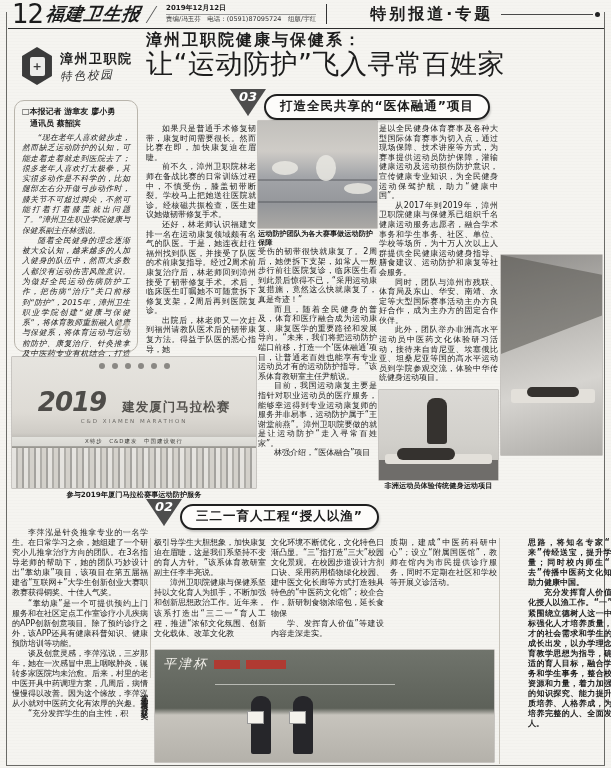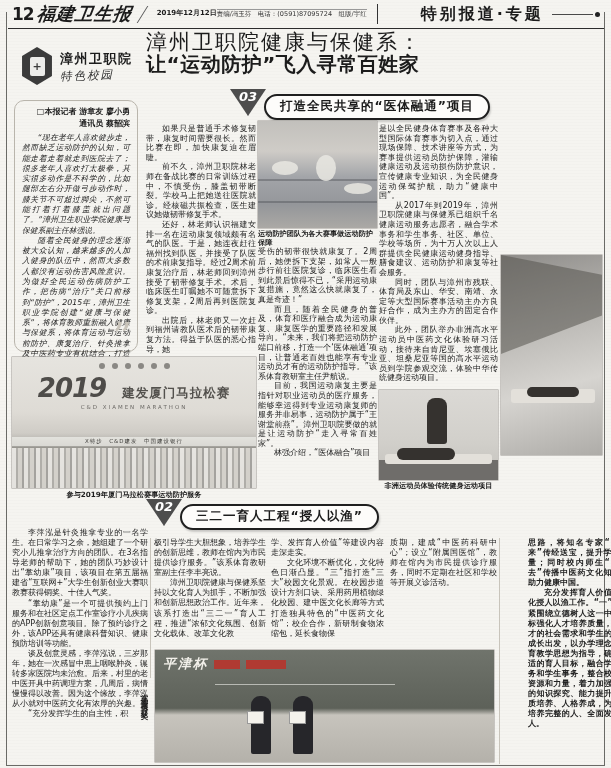--- a/index.html
+++ b/index.html
@@ -3,47 +3,47 @@
 <meta charset="utf-8">
 <style>
   html,body{margin:0;padding:0;background:#888;}
   .page{position:relative;width:611px;height:768px;background:#f5f4f0;overflow:hidden;
         font-family:"DejaVu Sans",sans-serif;color:#1c1c1c;
         background-image:repeating-linear-gradient(0deg,rgba(0,0,0,.012) 0 1px,transparent 1px 3px);}
   .abs{position:absolute;}
   .frame{left:6px;top:12px;width:597px;height:753px;border-left:1px solid #6a6a66;border-right:1px solid #6a6a66;border-bottom:1px solid #6a6a66;}
   
   .hdr{left:8px;top:0;width:596px;height:28px;display:flex;align-items:center;border-bottom:1.5px solid #2b2b2b;}
-  .pgnum{font-size:17px;font-weight:700;line-height:1;letter-spacing:-1px;padding:0 3px 0 4px;}
+  .pgnum{font-size:26px;font-weight:400;line-height:1;letter-spacing:-1px;padding:0 3px 0 4px;}
   .masthead{font-family:"DejaVu Serif",serif;font-style:italic;font-weight:700;font-size:18px;transform:skewX(-8deg);letter-spacing:1px;white-space:nowrap;}
   .slash{width:10px;height:17px;border-left:1px solid #555;transform:skewX(-32deg);margin:0 4px 0 10px;}
-  .dateblock{display:flex;flex-direction:row;line-height:1.35;}
+  .dateblock{display:flex;flex-direction:column;line-height:1.35;}
   .dateblock .d1{font-size:7px;font-weight:700;}
   .dateblock .d2{font-size:6.5px;color:#333;border-top:.5px solid #999;}
   .vdiv{width:1px;height:20px;background:#333;margin:0 8px 0 10px;}
   .secname{font-size:16px;letter-spacing:3px;font-weight:700;white-space:nowrap;margin-left:35px;}
   .hline{flex:1;height:1px;background:#4a4a4a;margin-left:8px;}
   .hdot{width:5px;height:5px;border-radius:50%;background:#222;margin:0 4px 0 2px;}
   
   .logo{left:20px;top:36px;width:120px;height:60px;display:flex;align-items:center;gap:6px;}
   .hex{width:34px;height:38px;background:#3b3b3b;clip-path:polygon(50% 0,94% 24%,94% 76%,50% 100%,6% 76%,6% 24%);display:flex;align-items:center;justify-content:center;flex:none;}
   .clipb{width:15px;height:19px;background:#ececea;border-radius:2px;display:flex;align-items:center;justify-content:center;font-weight:800;font-size:11px;color:#3b3b3b;}
   .logotxt{display:flex;flex-direction:column;}
   .logoname{font-size:13px;font-weight:800;letter-spacing:1.5px;}
   .logotag{font-family:"DejaVu Serif",serif;font-style:italic;font-size:11.5px;color:#2e2e2e;transform:rotate(-2deg);letter-spacing:2px;}
   
   .intro{left:14px;top:100px;width:124px;height:252px;border:1.5px solid #b9b5ac;border-radius:10px;padding:5px 7px;box-sizing:border-box;}
-  .byline{font-size:8px;font-weight:700;line-height:1.5;text-align:right;}
+  .byline{font-size:8px;font-weight:700;line-height:1.5;}
   .intro .tcol{margin-top:3px;}
   .intro .tcol p{font-style:italic;font-size:7.8px;line-height:1.32;}
   .bigquote{position:absolute;right:5px;bottom:0px;font-family:"DejaVu Serif",serif;font-size:38px;line-height:.8;color:#c9c4ba;}
   
   .headline{left:146px;top:31px;width:458px;}
-  .hl1{font-family:"DejaVu Serif",serif;font-size:21px;font-weight:400;letter-spacing:2px;line-height:1.1;}
-  .hl2{font-size:20px;font-weight:700;letter-spacing:0.5px;line-height:1.08;}
+  .hl1{font-family:"DejaVu Serif",serif;font-size:16px;font-weight:700;letter-spacing:2px;line-height:1.1;}
+  .hl2{font-size:27px;font-weight:400;letter-spacing:0.5px;line-height:1.08;}
   
   .badge{width:36px;height:27px;background:#4d4d4d;clip-path:polygon(0 0,100% 0,50% 100%);color:#fff;font-weight:800;font-style:italic;font-size:13px;display:flex;justify-content:center;box-shadow:2px 2px 2px rgba(0,0,0,.2);}
   .secbar{height:17px;border:2px solid #1f1f1f;border-radius:13px;background:#fdfcfa;font-size:12.5px;font-weight:700;letter-spacing:1px;padding:2px 14px 3px;box-shadow:1px 2px 2px rgba(0,0,0,.18);white-space:nowrap;}
   
   .tcol p{margin:0;text-indent:2em;text-align:justify;font-size:8px;line-height:1.2;color:#222;}
   .cont p:first-child{text-indent:0;}
   .sec2col p{line-height:1.26;}
   
   .photo{overflow:hidden;box-shadow:0 0 0 .5px #9a9792;}
   .cap{font-size:7.2px;font-weight:700;line-height:1.2;color:#1d1d1d;}
@@ -55,30 +55,30 @@
   .ph2{background:linear-gradient(180deg,#dbd9d5 0%,#d2d0cb 55%,#c4c2bd 100%);}
   .figure{position:absolute;background:#35322f;border-radius:8px 8px 3px 3px;}
   .table{position:absolute;background:#6f6d6a;}
   .sheet{position:absolute;background:#e3e0da;border-radius:3px;}
   .phR{background:linear-gradient(165deg,#8f8d8a 0%,#bdbbb7 38%,#d6d4d0 65%,#aeaca8 100%);}
   .wedge{position:absolute;left:0;top:0;width:100%;height:55%;background:#55534f;clip-path:polygon(0 0,100% 18%,100% 55%,0 90%);opacity:.55;}
   
   .phM{background:linear-gradient(180deg,#e6e4df 0%,#dedbd5 42%,#cfccc6 58%,#8e8d89 74%,#7d7c78 100%);text-align:center;}
   .mlogos{display:flex;justify-content:center;gap:7px;margin-top:6px;}
   .mlogos i{width:6px;height:6px;border-radius:50%;background:#8a8884;}
-  .mrow{display:flex;align-items:baseline;justify-content:center;gap:16px;margin-top:4px;}
+  .mrow{display:flex;align-items:baseline;justify-content:center;gap:16px;margin-top:18px;}
   .myear{font-size:26px;font-weight:900;font-style:italic;color:#4e4c49;letter-spacing:-1px;}
   .mtitle{font-size:12.5px;font-weight:800;color:#53514d;letter-spacing:1px;}
   .msub{font-size:5.5px;letter-spacing:2px;color:#6b6965;margin-top:1px;}
   .msponsor{position:absolute;left:0;right:0;bottom:42px;font-size:5.5px;color:#3c3b38;background:rgba(245,244,240,.65);padding:1px 0;letter-spacing:1px;}
   .crowd{position:absolute;left:0;right:0;bottom:0;height:40px;background:repeating-linear-gradient(90deg,#efede9 0 4px,#b5b3ae 4px 6px,#dcd9d3 6px 10px,#a8a6a2 10px 12px);opacity:.9;border-top:1px solid #98968f;}
   
   .phA{background:linear-gradient(180deg,#70746c 0%,#5d6159 52%,#c7c4bd 58%,#b4b1aa 100%);}
   .abanner{position:absolute;left:8px;top:5px;display:flex;align-items:center;gap:6px;}
-  .acall{font-family:"DejaVu Serif",serif;font-style:italic;font-weight:700;font-size:13px;color:#f2f0ea;letter-spacing:2px;}
+  .acall{font-family:"DejaVu Serif",serif;font-style:italic;font-weight:400;font-size:13px;color:#f2f0ea;letter-spacing:2px;}
   .ablock{width:26px;height:9px;background:#b03a32;}
   .ablock2{width:40px;height:9px;background:#b03a32;}
   .aline{position:absolute;left:60px;top:34px;width:180px;height:1px;background:rgba(240,240,235,.6);}
   .afig{position:absolute;bottom:8px;width:20px;height:58px;background:#26262a;border-radius:9px 9px 2px 2px;}
   .acert{position:absolute;width:15px;height:11px;background:#f4f2ec;border:.5px solid #999;}
   .vrule{width:1px;background:#c8c4bb;}
 </style>
 </head>
 <body>
 
@@ -195,26 +195,26 @@
   <div class="abs secbar" style="left:180px;top:504px;">三二一育人工程“授人以渔”</div>
 
   <div class="abs tcol sec2col" style="left:12px;top:528px;width:136px;">
       <p>李萍泓是针灸推拿专业的一名学生。在日常学习之余，她组建了一个研究小儿推拿治疗方向的团队。在3名指导老师的帮助下，她的团队巧妙设计出“掌幼康”项目，该项目在第五届福建省“互联网+”大学生创新创业大赛职教赛获得铜奖、十佳人气奖。</p>
       <p>“掌幼康”是一个可提供预约上门服务和在社区定点工作室诊疗小儿疾病的APP创新创意项目。除了预约诊疗之外，该APP还具有健康科普知识、健康预防培训等功能。</p>
       <p>谈及创意灵感，李萍泓说，三岁那年，她在一次感冒中患上咽喉肿炎，辗转多家医院均未治愈。后来，村里的老中医开具中药调理方案，几周后，病情慢慢得以改善。因为这个缘故，李萍泓从小就对中医药文化有浓厚的兴趣。</p>
       <p>“充分发挥学生的自主性，积</p>
     </div>
   <div class="abs vrule" style="left:150px;top:538px;height:140px;"></div>
   <div class="abs tcol sec2col cont" style="left:154px;top:538px;width:112px;">
-      <p>极引导学生大胆想象，培养学生的创新思维，教师在馆内为市民提供诊疗服务。”该系体育教研室副主任李丰亮说。</p>
+      <p>极引导学生大胆想象，加快康复迫在眉睫，这是我们系坚持不变的育人方针。”该系体育教研室副主任李丰亮说。</p>
       <p>漳州卫职院健康与保健系坚持以文化育人为抓手，不断加强和创新思想政治工作。近年来，该系打造出“三二一”育人工程，推进“浓郁文化氛围、创新文化载体、改革文化教</p>
     </div>
   <div class="abs tcol sec2col cont" style="left:271px;top:538px;width:113px;">
+      <p>文化环境不断优化，文化特色日渐凸显。“三”指打造“三大”校园文化景观。在校园步道设计方剂口诀、采用药用植物绿化校园、建中医文化长廊等方式打造独具特色的“中医药文化馆”；校企合作，新研制食物浓缩包，延长食物保</p>
       <p>学、发挥育人价值”等建设内容走深走实。</p>
-      <p>文化环境不断优化，文化特色日渐凸显。“三”指打造“三大”校园文化景观。在校园步道设计方剂口诀、采用药用植物绿化校园、建中医文化长廊等方式打造独具特色的“中医药文化馆”；校企合作，新研制食物浓缩包，延长食物保</p>
     </div>
   <div class="abs tcol sec2col cont" style="left:390px;top:538px;width:107px;">
       <p>质期，建成“中医药科研中心”；设立“附属国医馆”，教师在馆内为市民提供诊疗服务，同时不定期在社区和学校等开展义诊活动。</p>
     </div>
   <div class="abs vrule" style="left:499px;top:538px;height:226px;"></div>
   <div class="abs tcol sec2col cont" style="left:528px;top:538px;width:101px;font-weight:bold;">
       <p>思路，将知名专家“请进来”传经送宝，提升学习质量；同时校内师生“走出去”传播中医药文化知识，助力健康中国。</p>
       <p>充分发挥育人价值，优化授人以渔工作。“一”指紧紧围绕立德树人这一中心目标强化人才培养质量，从人才的社会需求和学生的个性成长出发，以办学理念和教育教学思想为指导，确定合适的育人目标，融合学术事务和学生事务，整合校内外资源和力量，着力加强学生的知识探究、能力提升、素质培养、人格养成，为社会培养完整的人、全面发展的人。</p>
     </div>
 

